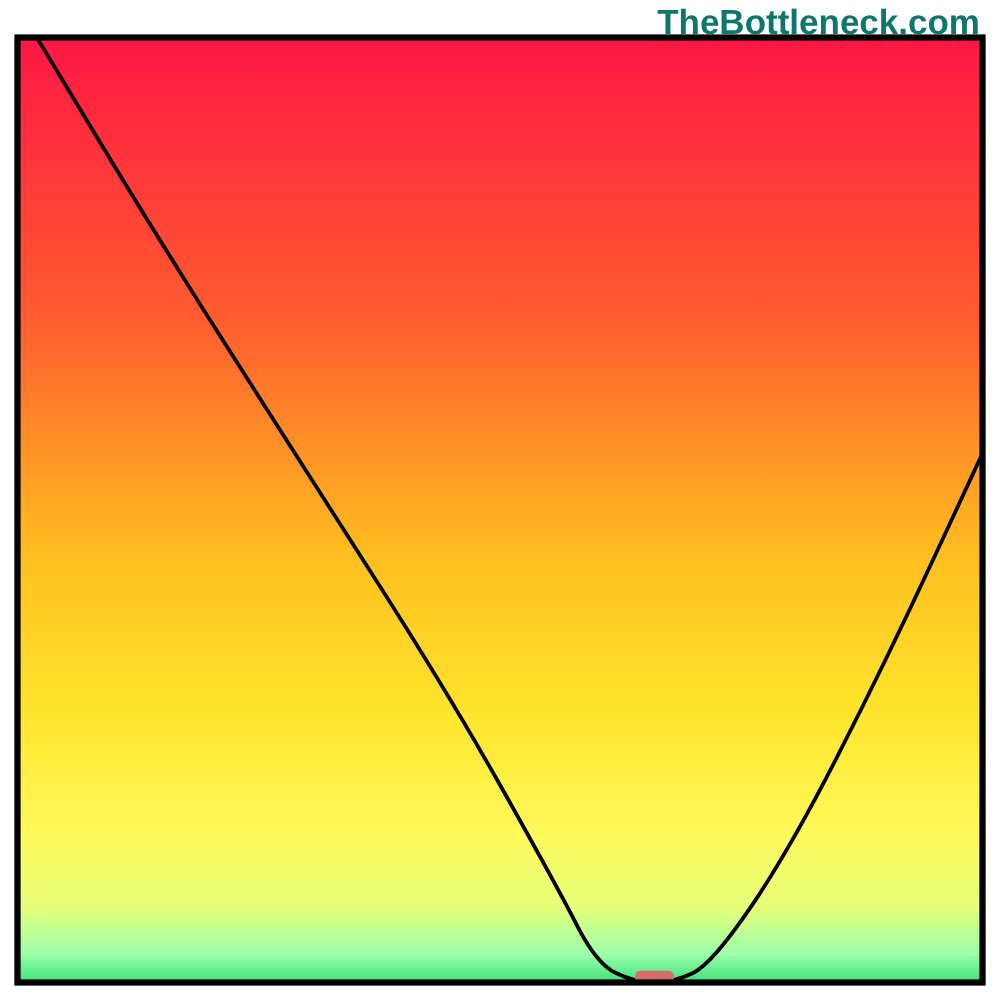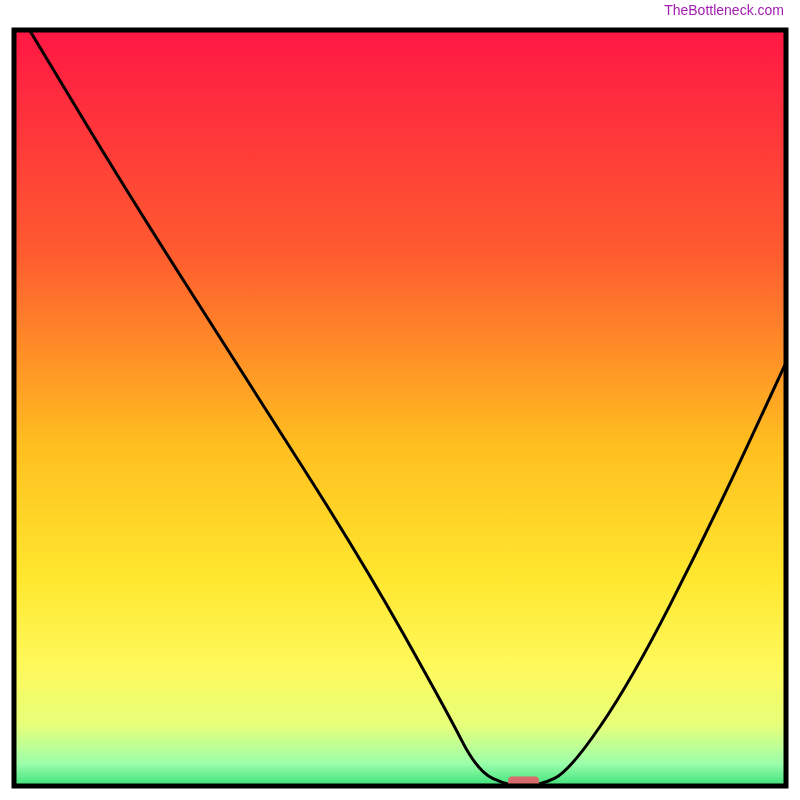--- a/index.html
+++ b/index.html
@@ -12,23 +12,23 @@
   }
   .chart-container {
     position: relative;
     width: 800px;
     height: 800px;
   }
   .watermark {
     position: absolute;
     top: 2px;
     right: 16px;
-    font-size: 14px;
-    font-weight: normal;
-    color: #a21caf;
+    font-size: 28px;
+    font-weight: bold;
+    color: #0f766e;
     z-index: 10;
   }
   svg.chart {
     position: absolute;
     top: 0;
     left: 0;
   }
 </style>
 </head>
 <body>

